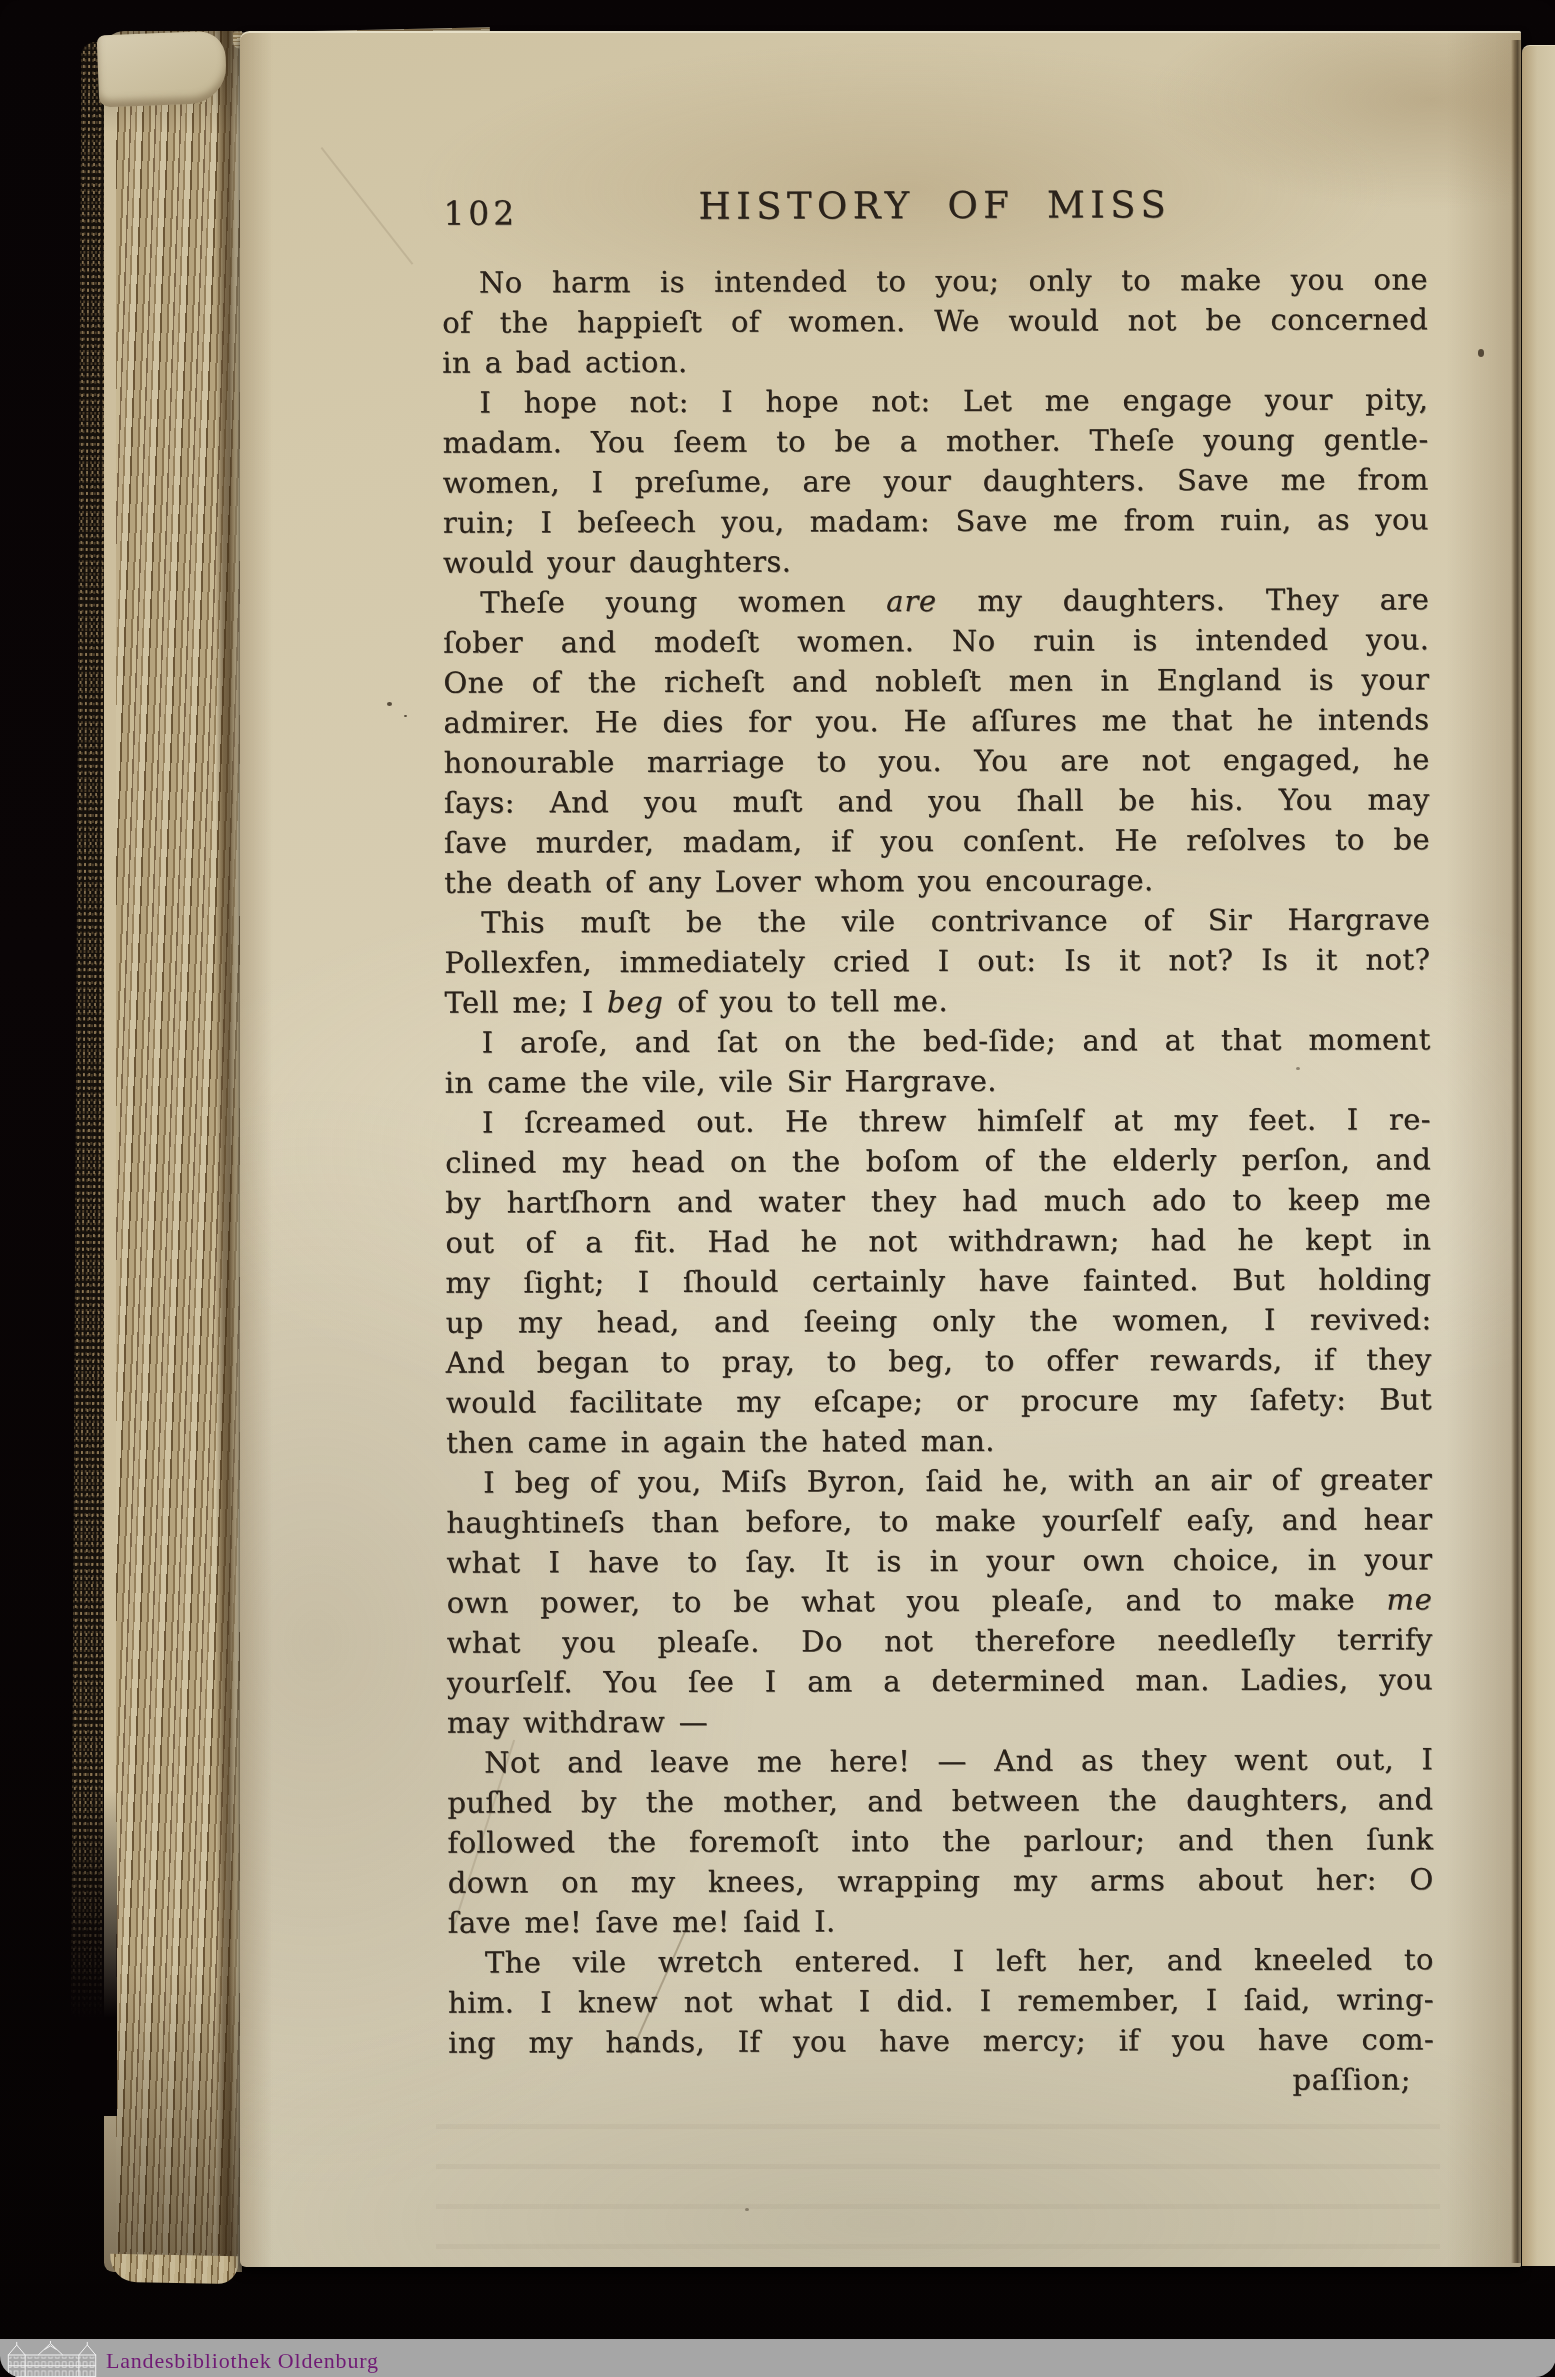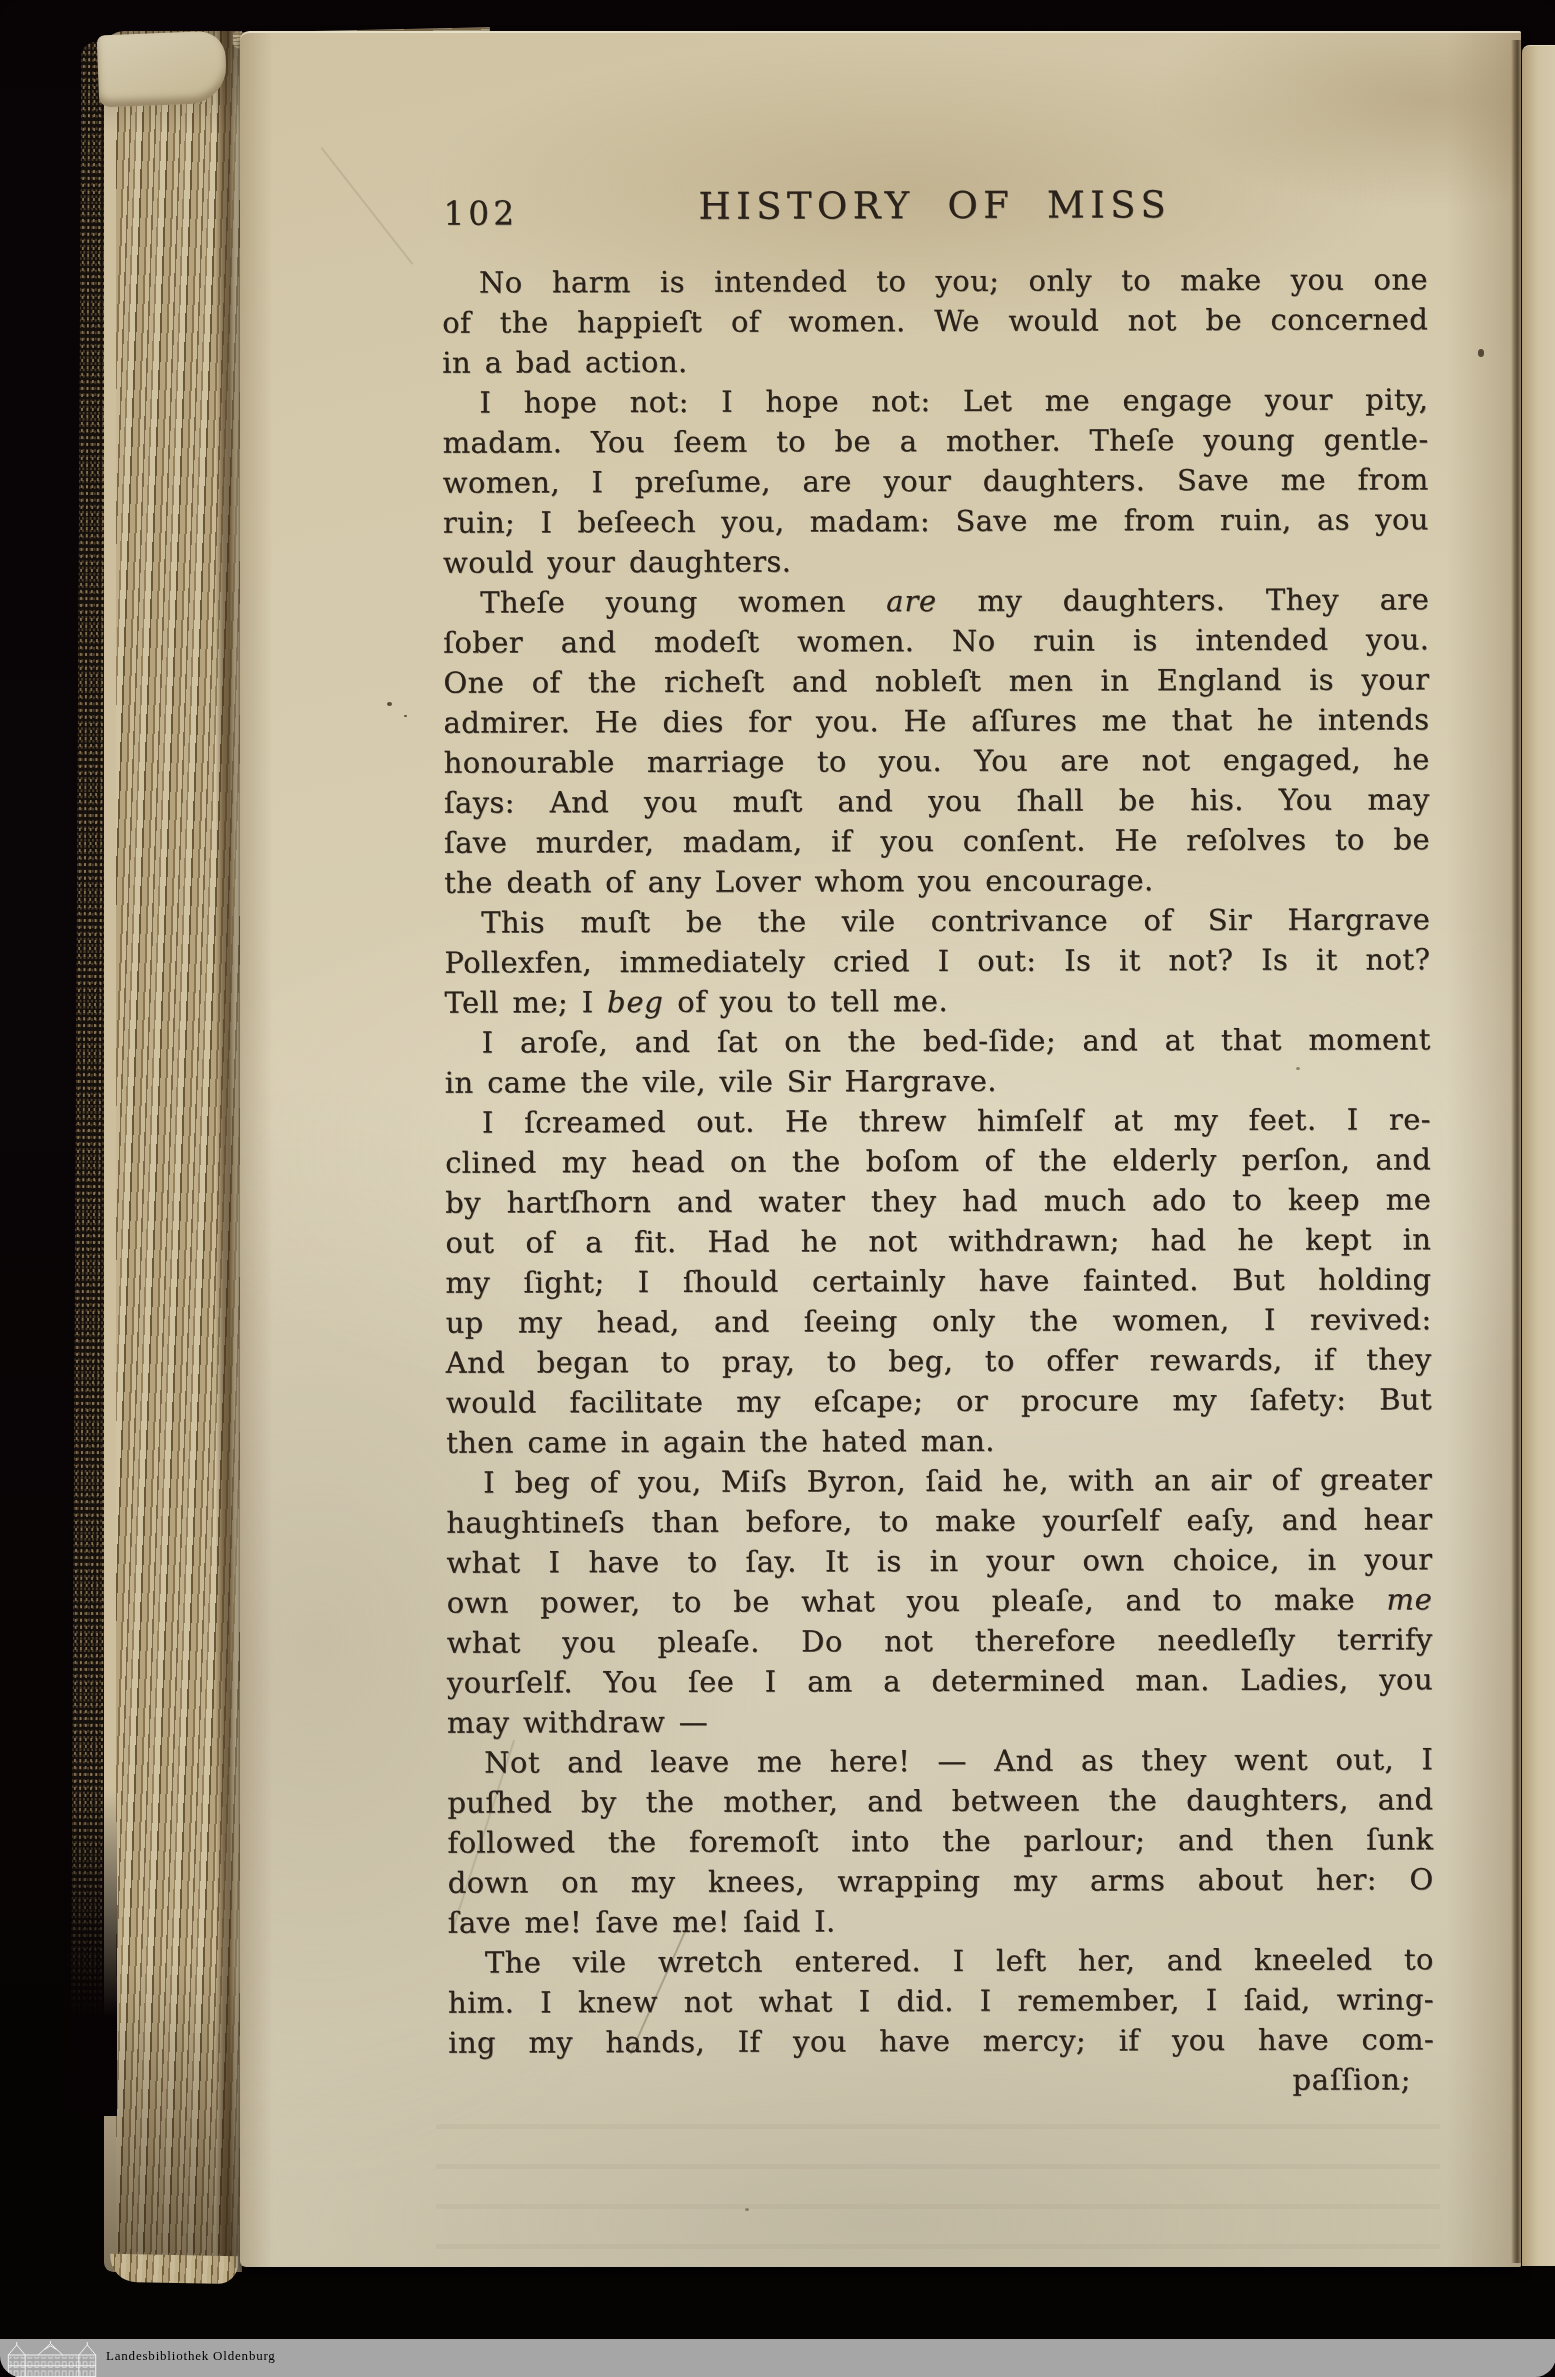--- a/index.html
+++ b/index.html
@@ -83,21 +83,21 @@
   .line{line-height:40px;font-size:29px;letter-spacing:0.4px;word-spacing:3.9px;}
   .line.just{text-align:justify;text-align-last:justify;}
   .line.ind{text-indent:37px;}
   .line em{font-style:italic;letter-spacing:0.8px;}
   .catch{line-height:40px;font-size:29px;text-align:right;padding-right:23px;letter-spacing:0.8px;}
 
   
   .footer-bar{position:absolute;left:0;top:2339px;width:1556px;height:38px;
     background:#a6a6a6;overflow:hidden;}
   .footer-logo{position:absolute;left:6.2px;top:2.3px;width:92px;height:51px;}
-  .footer-label{position:absolute;left:106px;top:8.6px;font-size:13px;color:#000000;
+  .footer-label{position:absolute;left:106px;top:8.6px;font-size:22px;color:#701a75;
     font-family:"Liberation Serif","DejaVu Serif",serif;letter-spacing:0.8px;}
 </style>
 </head>
 <body>
 
 <div class="scene">
 
   <div class="cover-board"></div>
   <div class="fore-edge"></div>
   <div class="stack-top-flap"></div>

